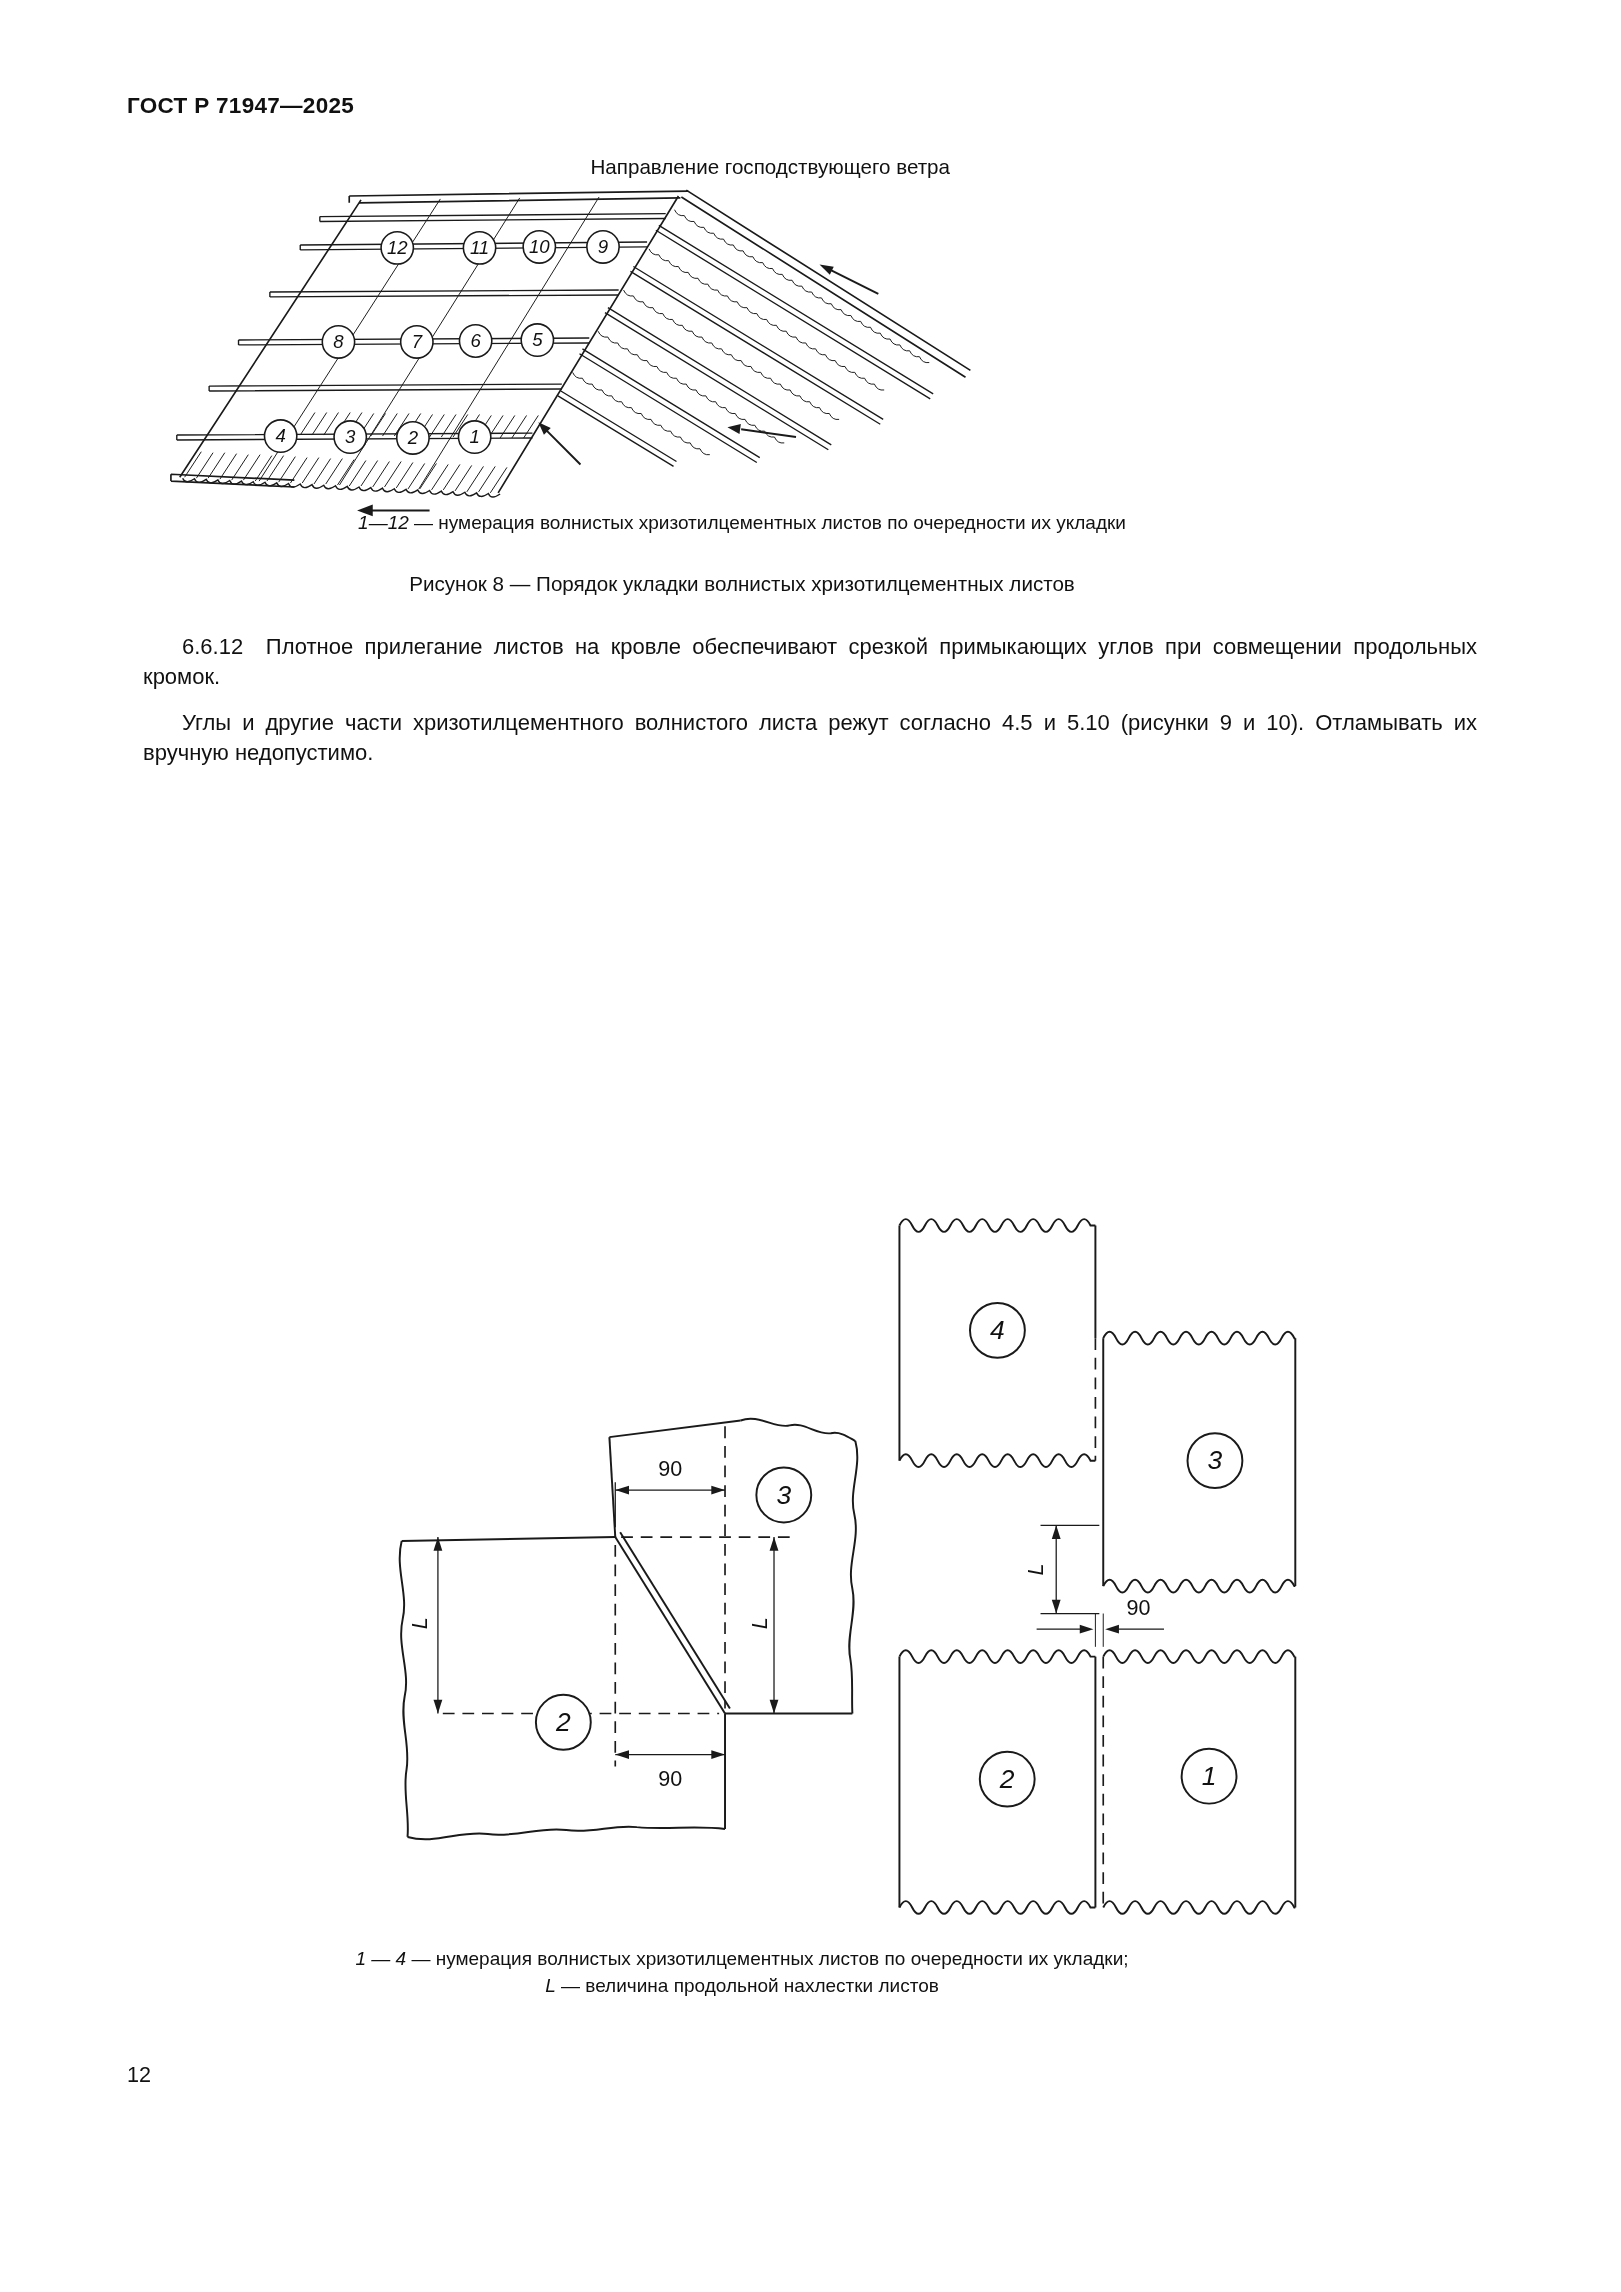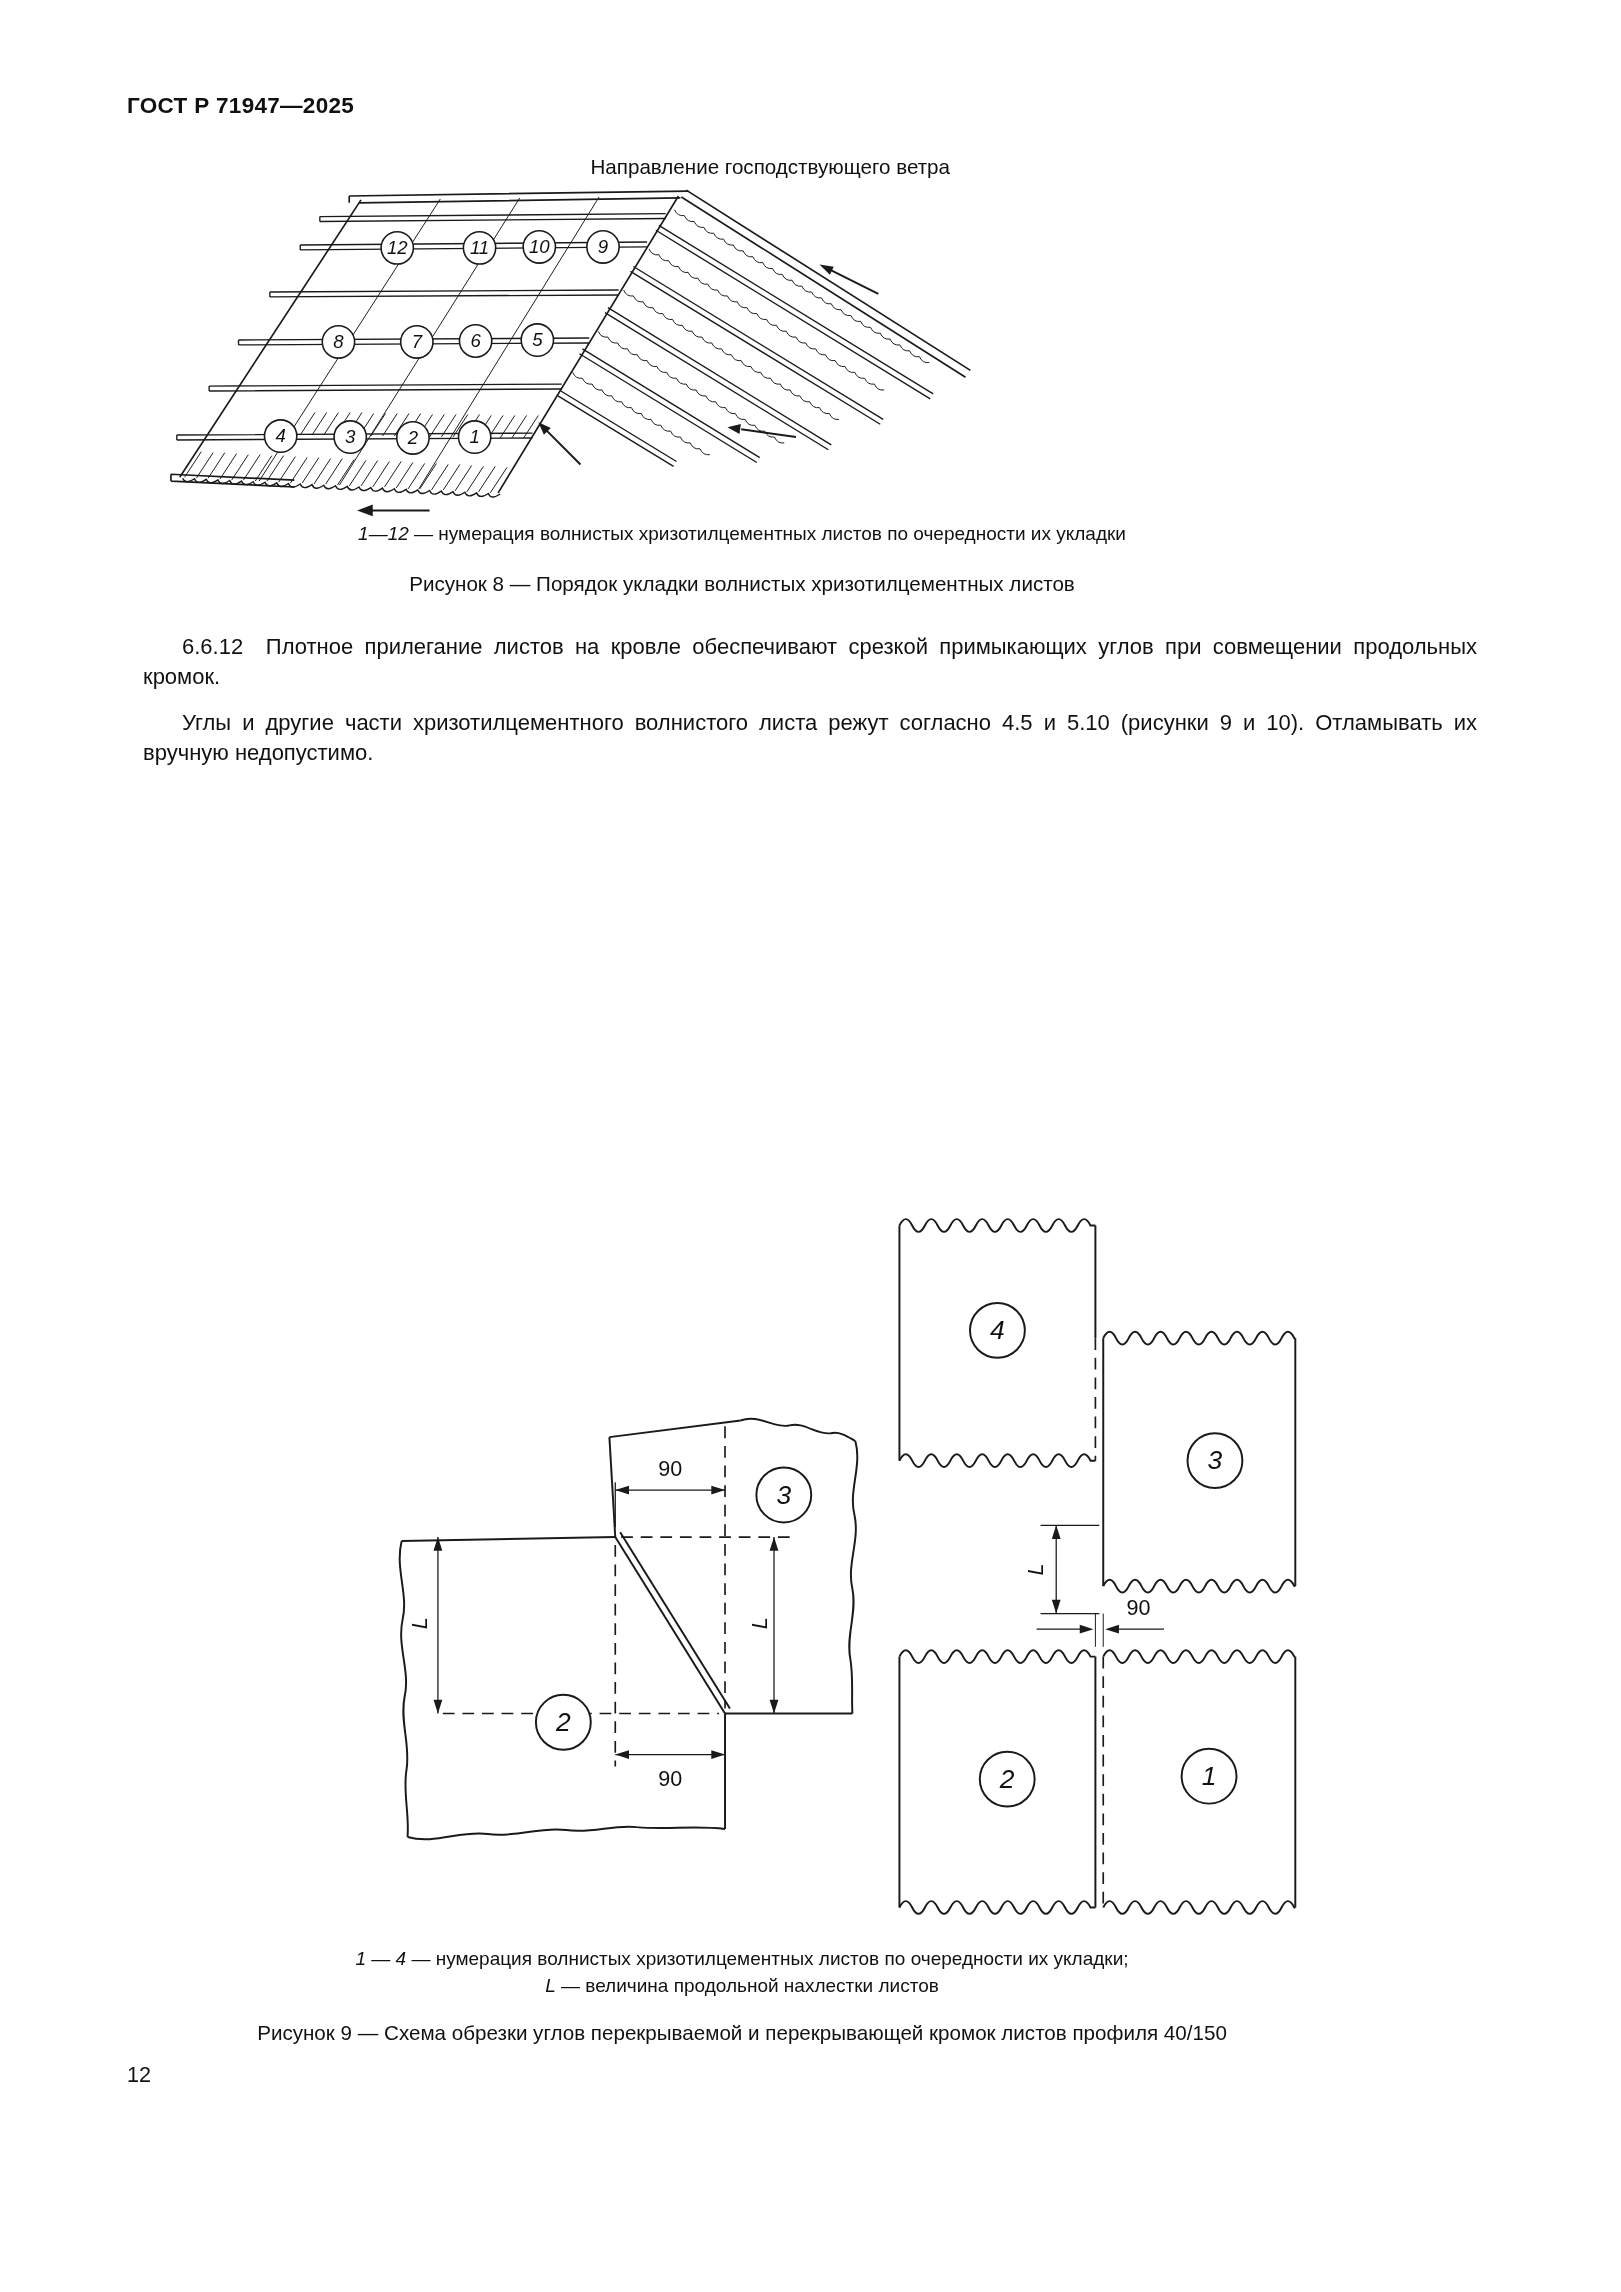--- a/index.html
+++ b/index.html
@@ -139,21 +139,21 @@
           <circle class="circ" cx="421" cy="447" r="16.5"></circle>
           <text class="num" x="421" y="453.5">2</text>
         </g>
       <g>
           <circle class="circ" cx="484" cy="446" r="16.5"></circle>
           <text class="num" x="484" y="452.5">1</text>
         </g>
     </g>
   </svg>
 
-  <div class="abs figcap legend" style="top:523px"><i>1—12</i><span> — нумерация волнистых хризотилцементных листов по очередности их укладки</span></div>
+  <div class="abs figcap legend" style="top:512px"><i>1—12</i><span> — нумерация волнистых хризотилцементных листов по очередности их укладки</span></div>
   <div class="abs figcap caption" style="top:572px">Рисунок 8 — Порядок укладки волнистых хризотилцементных листов</div>
 
   <div class="abs bodytxt">
     <p>6.6.12&nbsp; Плотное прилегание листов на кровле обеспечивают срезкой примыкающих углов при совмещении продольных кромок.</p>
     <p>Углы и другие части хризотилцементного волнистого листа режут согласно 4.5 и 5.10 (рисунки 9 и 10). Отламывать их вручную недопустимо.</p>
   </div>
 
   <svg class="abs" style="left:382px;top:1201px" width="931" height="730" viewBox="390 1225 950 745">
     <defs>
       <path id="wvA" d="M0 0q6.5 -13 13 0q6.5 13 13 0q6.5 -13 13 0q6.5 13 13 0q6.5 -13 13 0q6.5 13 13 0q6.5 -13 13 0q6.5 13 13 0q6.5 -13 13 0q6.5 13 13 0q6.5 -13 13 0q6.5 13 13 0q6.5 -13 13 0q6.5 13 13 0q6.5 -13 13 0l5 0"></path>
@@ -273,18 +273,17 @@
         </g>
       <g>
           <circle class="circ2" cx="1234" cy="1812" r="28"></circle>
           <text class="num2" x="1234" y="1821">1</text>
         </g>
     </g>
   </svg>
 
   <div class="abs figcap legend" style="top:1948px"><i>1 — 4</i><span> — нумерация волнистых хризотилцементных листов по очередности их укладки;</span></div>
   <div class="abs figcap legend" style="top:1975px"><i>L</i><span> — величина продольной нахлестки листов</span></div>
-  <div class="abs figcap caption" style="top:2021px">Рисунок 9 — Схема обрезки углов перекрываемой и перекрывающей кромок листов профиля 40/150</div>
 
   <div class="abs pagenum">12</div>
 
 </div>
 
 
 </body></html>

